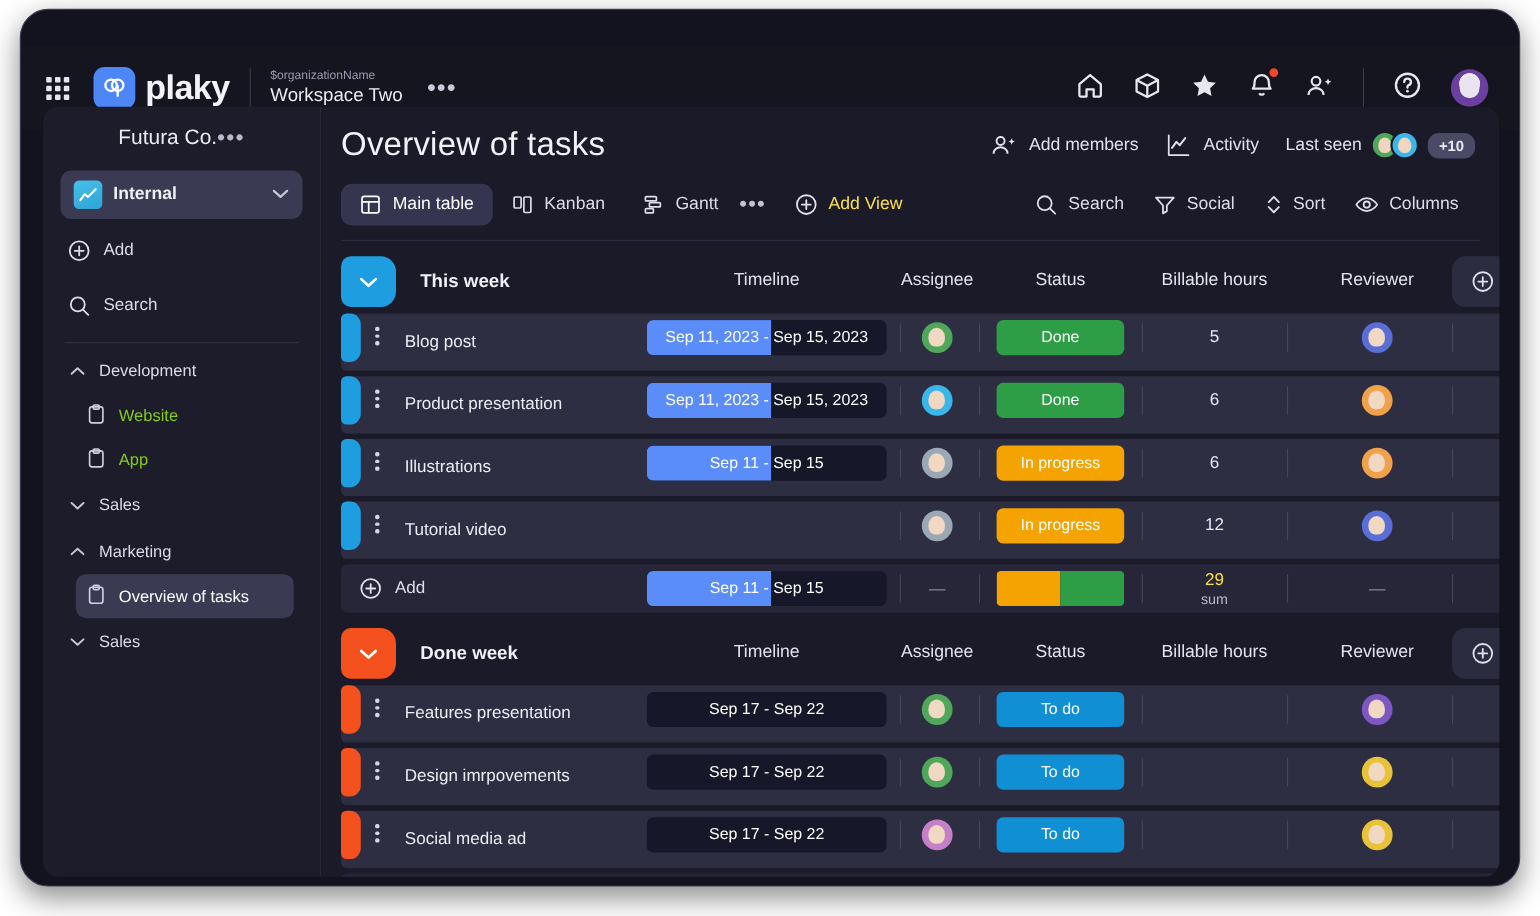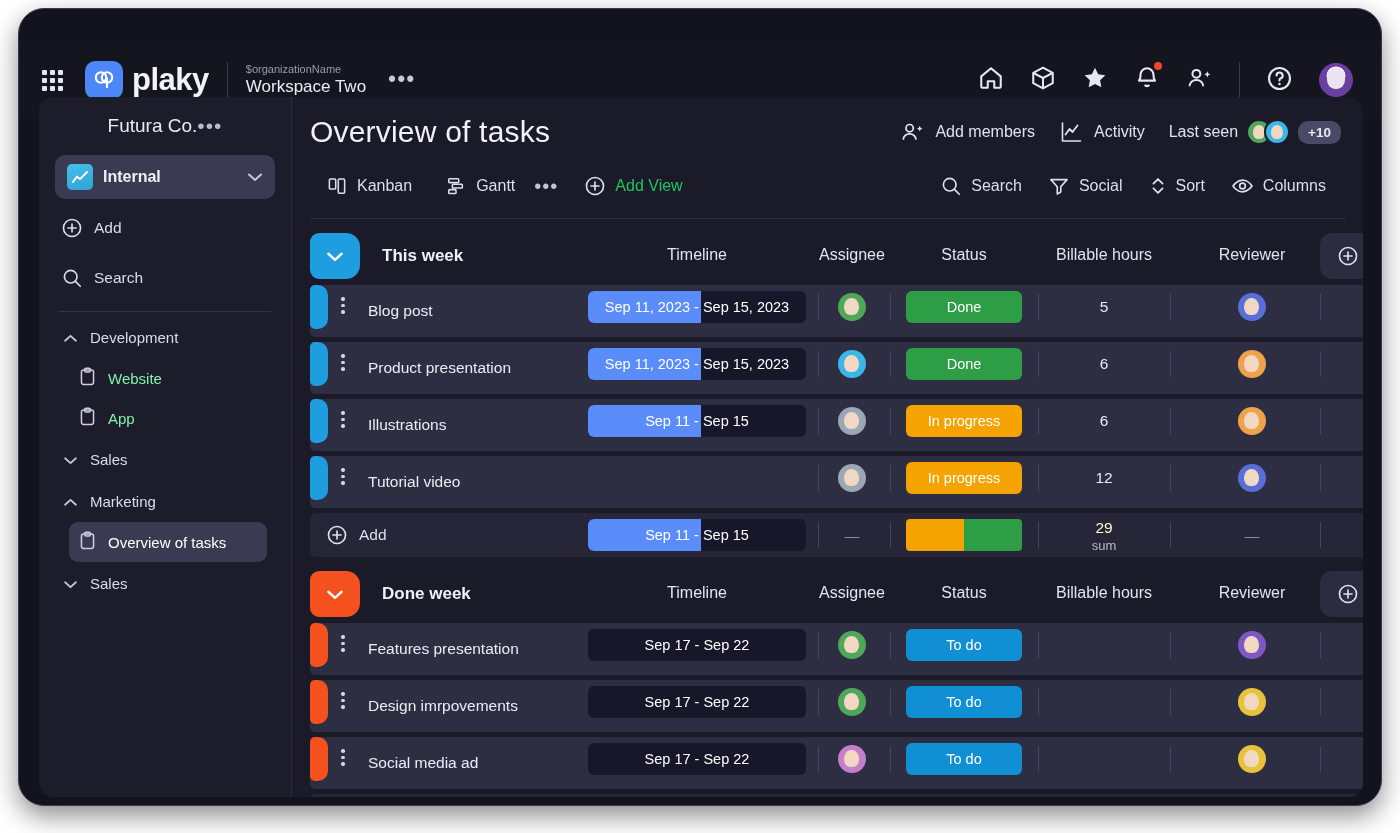--- a/index.html
+++ b/index.html
@@ -104,21 +104,21 @@
     font-size: 15.5px; color: #dcdce8;
   }
   .sb-sep { height: 1px; background: #343448; margin: 12px 4px 4px 4px; }
   .sb-group {
     height: 42px; display: flex; align-items: center; gap: 12px;
     padding-left: 8px; cursor: pointer; font-size: 15px; color: #dcdce8;
   }
   .sb-item {
     height: 40px; margin-left: 14px; display: flex; align-items: center;
     gap: 12px; padding-left: 10px; border-radius: 9px;
-    cursor: pointer; font-size: 15px; color: #86efac;
+    cursor: pointer; font-size: 15px; color: #84cc16;
   }
   .sb-item.active { background: #3a3a52; color: #ffffff; margin-left: 14px; width: 198px; }
 
   
   #main {
     position: absolute; left: 272px; top: 88px;
     width: 1072px; height: 700px;
     background: #1a1a28; border-radius: 0 14px 14px 0;
     border-left: 1px solid #2c2c3e;
     padding: 18px 0 0 18px; overflow: hidden;
@@ -155,21 +155,21 @@
     padding-bottom: 13px; border-bottom: 1px solid #2e2e42;
     width: 1036px;
   }
   .vtab {
     display: flex; align-items: center; gap: 10px;
     font-size: 16px; color: #dedeeb; padding: 9px 17px;
     border-radius: 10px; cursor: pointer;
   }
   .vtab.active { background: #353550; color: #ffffff; }
   .tabs-dots { color: #c2c2d4; font-size: 20px; letter-spacing: 1px; line-height: .5; margin: 0 4px 0 2px; cursor: pointer; }
-  .addview { display: flex; align-items: center; gap: 9px; font-size: 16px; color: #22c55e; cursor: pointer; margin-left: 22px; }
+  .addview { display: flex; align-items: center; gap: 9px; font-size: 16px; color: #fde047; cursor: pointer; margin-left: 22px; }
   #tools { margin-left: auto; display: flex; align-items: center; gap: 26px; margin-right: 20px; }
   .tool { display: flex; align-items: center; gap: 9px; font-size: 16px; color: #dedeeb; cursor: pointer; }
 
   
   #table-area { margin-top: 14px; width: 1068px; }
   .grp-header { display: flex; align-items: center; height: 46px; margin-bottom: 6px; position: relative; }
   .grp-chip {
     width: 50px; height: 46px; border-radius: 9px 0 0 9px;
     display: flex; align-items: center; justify-content: center;
     cursor: pointer; color: #fff;
@@ -228,21 +228,21 @@
   }
   .hours { font-size: 15.5px; color: #eaeaf3; }
   .dash { color: #8b8ba4; font-size: 15px; }
 
   .add-row {
     position: relative; height: 44px; display: flex; align-items: center;
     margin-bottom: 6px;
   }
   .add-row-btn { display: flex; align-items: center; gap: 11px; margin-left: 16px; font-size: 15.5px; color: #dfdfec; cursor: pointer; }
   .sum-cell { position: absolute; text-align: center; line-height: 1.05; }
-  .sum-num { font-size: 15.5px; color: #fef9c3; }
+  .sum-num { font-size: 15.5px; color: #fde047; }
   .sum-lab { font-size: 13px; color: #b9b9cc; }
   .sum-bar { position: absolute; height: 32px; width: 116px; border-radius: 4px; overflow: hidden; display: flex; }
   .sum-row-bg { position: absolute; left: 0; top: 0; width: 1068px; height: 44px; background: #262638; border-radius: 6px; }
 </style>
 </head>
 <body>
 
 <div id="device-frame">
 
   <div id="topbar">
@@ -427,20 +427,27 @@
           <span class="seen-avs">
             <span class="seen-av sa1"></span>
             <span class="seen-av sa2"></span>
           </span>
           <span class="plus10">+10</span>
         </div>
       </div>
     </div>
 
     <div id="tabs-row">
+      <div class="vtab active">
+        <svg width="20" height="20" viewBox="0 0 22 22" fill="none" stroke="#ffffff" stroke-width="1.7" stroke-linejoin="round">
+          <rect x="2.3" y="2.8" width="17" height="16.4" rx="2.4"></rect>
+            <path d="M2.3 8.2h17M9 8.2v11"></path>
+        </svg>
+        <span>Main table</span>
+      </div>
       <div class="vtab">
         <svg width="20" height="20" viewBox="0 0 22 22" fill="none" stroke="#dedeeb" stroke-width="1.7" stroke-linejoin="round">
           <rect x="2.6" y="3.4" width="7" height="11" rx="1.2"></rect>
             <rect x="12.4" y="3.4" width="7" height="15.5" rx="1.2"></rect>
         </svg>
         <span>Kanban</span>
       </div>
       <div class="vtab">
         <svg width="20" height="20" viewBox="0 0 22 22" fill="none" stroke="#dedeeb" stroke-width="1.7" stroke-linejoin="round">
           <rect x="3" y="3" width="11" height="4.3" rx="1"></rect>

